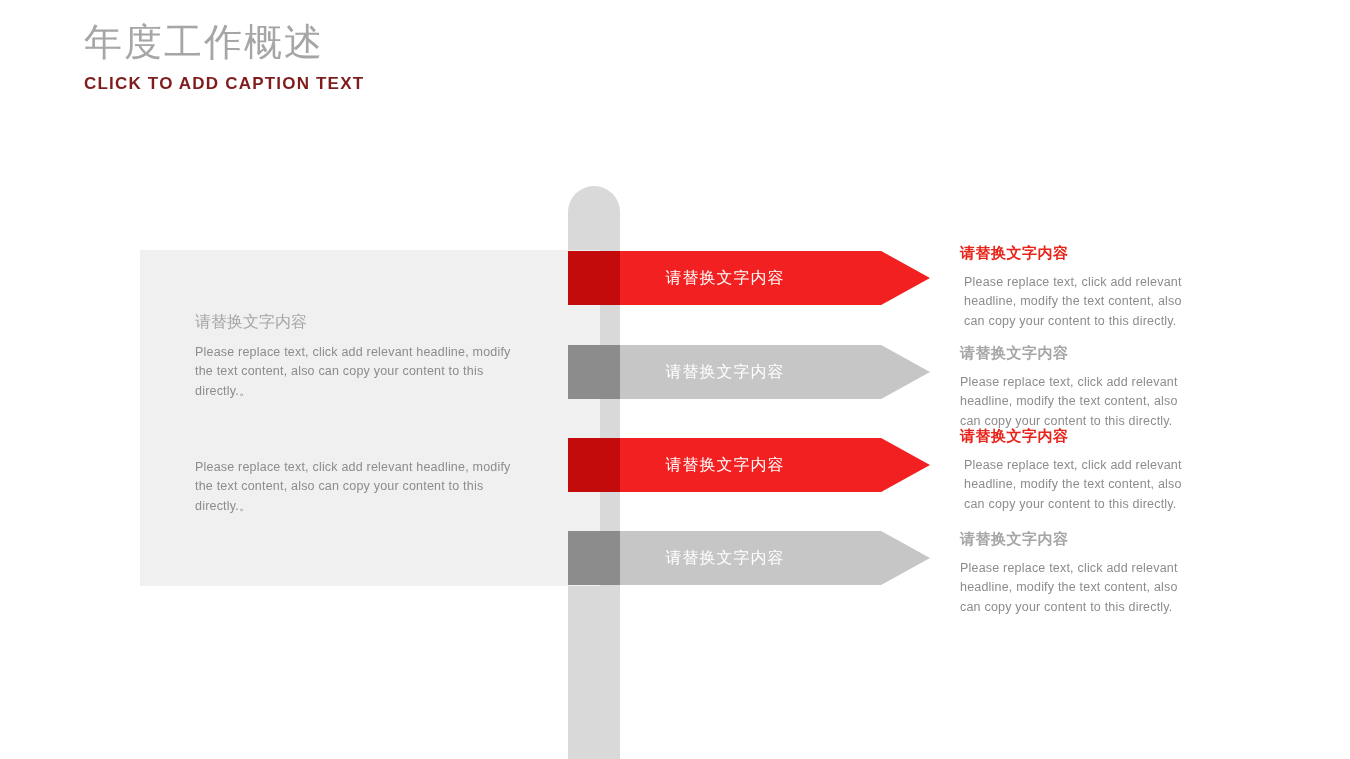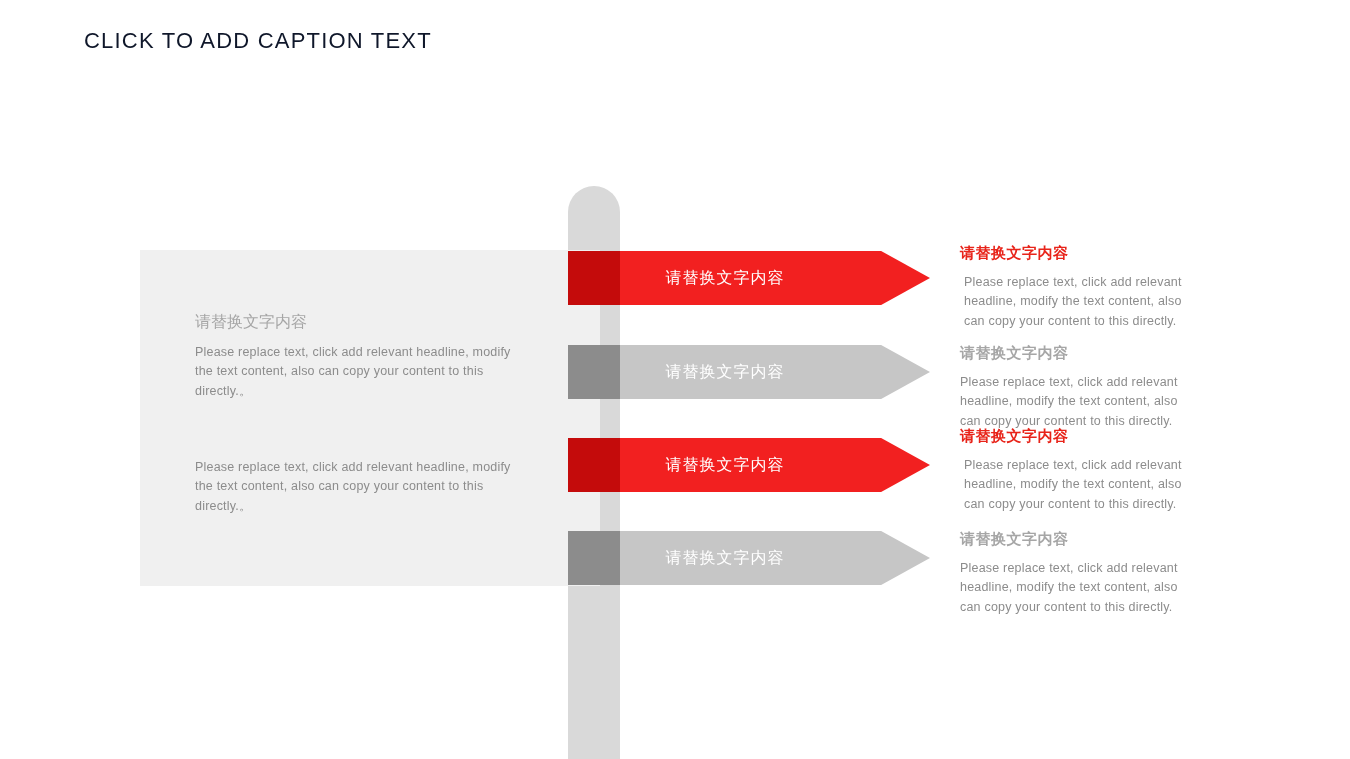--- a/index.html
+++ b/index.html
@@ -24,23 +24,23 @@
   .header-title {
     font-size: 38px;
     color: #a6a6a6;
     letter-spacing: 2px;
     line-height: 1.2;
     font-weight: normal;
     margin: 0;
   }
   .header-caption {
     margin-top: 8px;
-    font-size: 22px;
-    font-weight: normal;
-    color: #0f172a;
+    font-size: 17px;
+    font-weight: bold;
+    color: #7f1d1d;
     letter-spacing: 1.2px;
   }
 
   
   .pillar {
     position: absolute;
     left: 568px;
     top: 186px;
     width: 52px;
     height: 573px;
@@ -141,20 +141,21 @@
     color: #8c8c8c;
     line-height: 1.55;
     letter-spacing: 0.2px;
   }
   .indent { padding-left: 4px; }
 </style>
 </head>
 <body>
 
 <div class="header">
+  <h1 class="header-title">年度工作概述</h1>
   <div class="header-caption">CLICK TO ADD CAPTION TEXT</div>
 </div>
 
 <div class="pillar"></div>
 
 <div class="left-panel">
   <div class="left-block one">
     <div class="left-heading">请替换文字内容</div>
     <div class="left-body">Please replace text, click add relevant headline, modify the text content, also can copy your content to this directly.。</div>
   </div>

